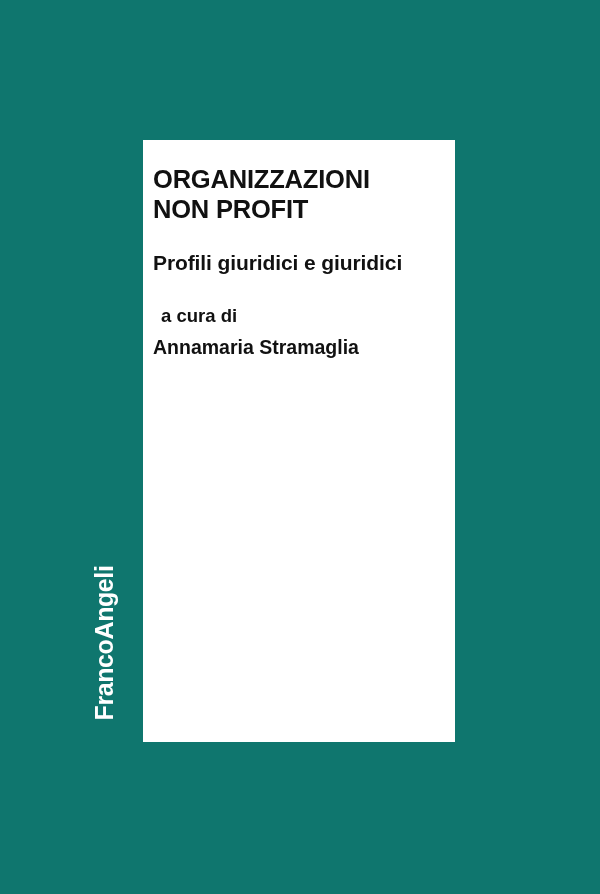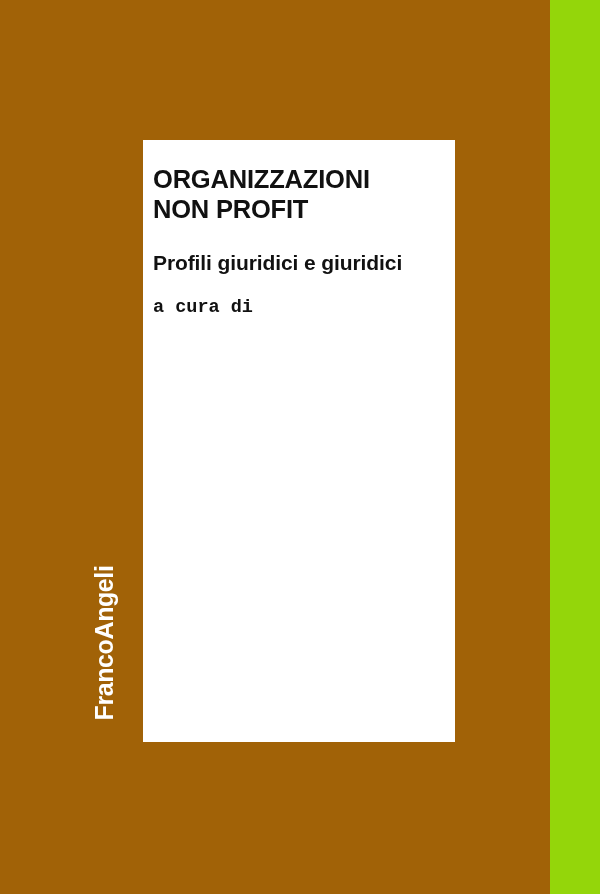--- a/index.html
+++ b/index.html
@@ -8,23 +8,23 @@
   }
   body {
     width: 600px;
     height: 894px;
     background: #94d60a;
     font-family: "Liberation Sans", sans-serif;
     overflow: hidden;
   }
   .cover {
     position: relative;
-    width: 550px;
+    width: 600px;
     height: 894px;
-    background: #a16207;
+    background: #0f766e;
   }
   .white-panel {
     position: absolute;
     left: 143px;
     top: 140px;
     width: 312px;
     height: 602px;
     background: #ffffff;
   }
   .title-block {
@@ -53,26 +53,26 @@
     padding-top: 26px;
     letter-spacing: -0.1px;
   }
   .editor-block {
     position: absolute;
     left: 153px;
     top: 296px;
     width: 290px;
   }
   .editor-prefix {
-    font-family: Liberation Mono, monospace;
+    font-family: Liberation Sans, sans-serif;
     font-weight: bold;
     font-size: 18.5px;
     line-height: 1.25;
     color: #111111;
-    margin: 0;
+    margin: 8px;
   }
   .editor-name {
     font-family: "Liberation Sans", sans-serif;
     font-weight: bold;
     font-size: 19.5px;
     line-height: 1.25;
     color: #111111;
     margin: 0;
   }
   .publisher {
@@ -104,19 +104,20 @@
   <div class="white-panel"></div>
 
   <div class="title-block">
     <h1 class="main-title">ORGANIZZAZIONI
 NON PROFIT</h1>
     <h2 class="subtitle">Profili giuridici e giuridici</h2>
   </div>
 
   <div class="editor-block">
     <p class="editor-prefix">a cura di</p>
+    <p class="editor-name">Annamaria Stramaglia</p>
   </div>
 
   <div class="publisher">
     <span class="publisher-inner">FrancoAngeli</span>
   </div>
 
 </div>
 
 </body></html>

